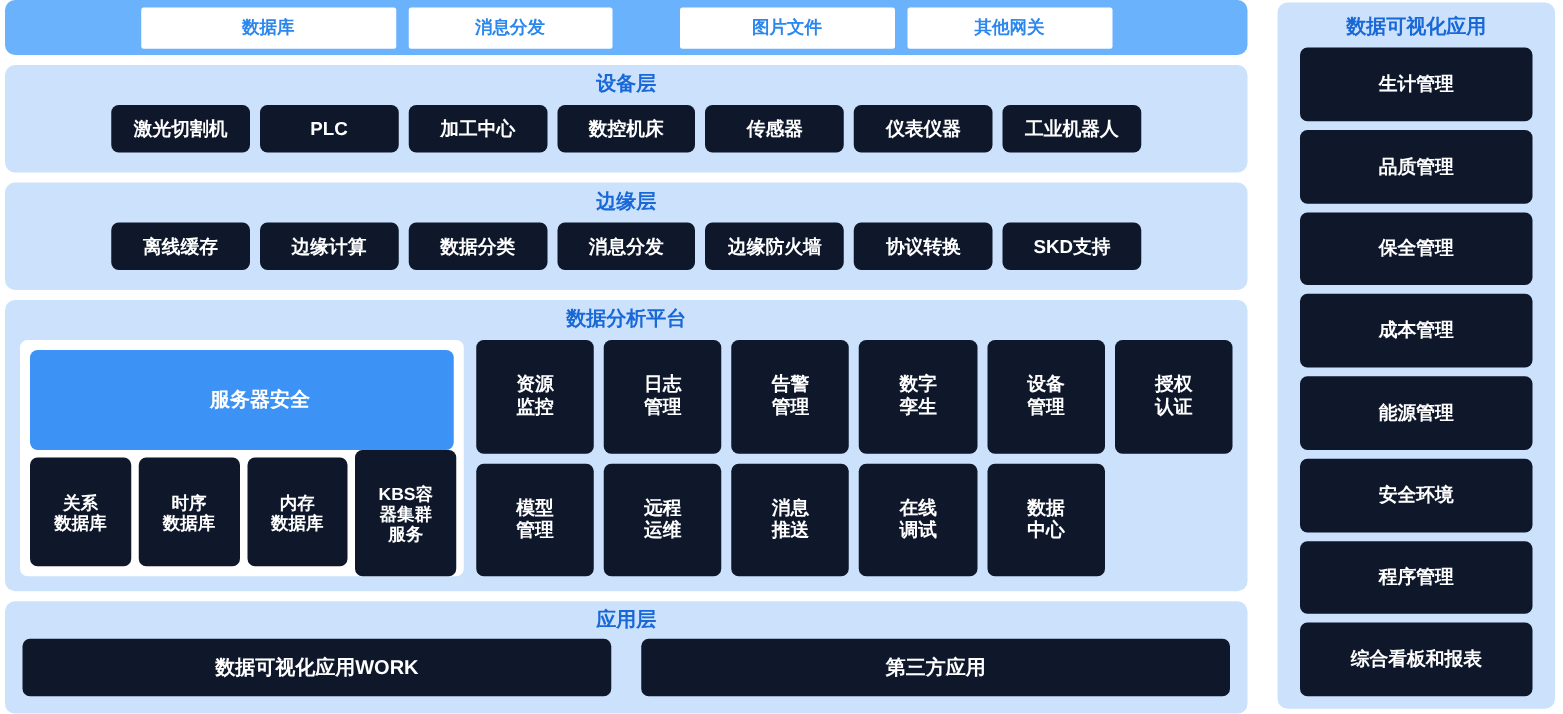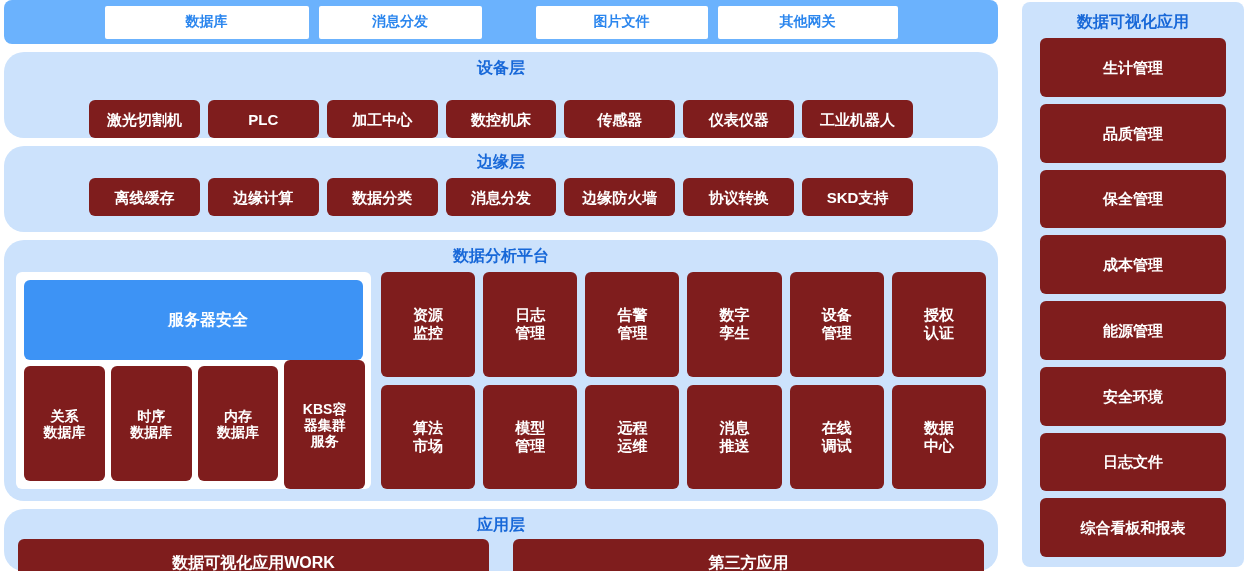--- a/index.html
+++ b/index.html
@@ -21,21 +21,21 @@
     height: 571px;
     display: flex;
     flex-direction: column;
     gap: 8px;
     padding: 0 4px 0 4px;
   }
 
   
   .panel {
     background: #cce2fc;
-    border-radius: 20px;
+    border-radius: 8px;
     position: relative;
     width: 100%;
   }
   .panel-title {
     text-align: center;
     color: #1868d8;
     font-weight: bold;
     font-size: 16px;
     line-height: 20px;
     padding-top: 6px;
@@ -59,44 +59,44 @@
     font-size: 14px;
     height: 33px;
     display: flex;
     align-items: center;
     justify-content: center;
     border-radius: 2px;
   }
   .source-chip.w1 { width: 204px; }
   .source-chip.w2 { width: 163px; }
   .source-chip.w3 { width: 172px; margin-left: 44px; }
-  .source-chip.w4 { width: 180px; }
+  .source-chip.w4 { width: 164px; }
 
   
   .pill {
-    background: #7f1d1d;
+    background: #0f172a;
     color: #ffffff;
     font-weight: bold;
     font-size: 15px;
     border-radius: 6px;
     display: flex;
     align-items: center;
     justify-content: center;
     text-align: center;
     height: 38px;
     line-height: 17px;
   }
 
   
   .device-panel { height: 86px; flex: 0 0 auto; }
   .device-row {
     display: flex;
     gap: 8px;
     padding: 0 85px;
-    margin-top: 22px;
+    margin-top: 6px;
   }
   .device-row .pill { flex: 1 1 0; }
 
   
   .edge-panel { height: 86px; flex: 0 0 auto; }
   .edge-row {
     display: flex;
     gap: 8px;
     padding: 0 85px;
     margin-top: 6px;
@@ -162,21 +162,21 @@
     gap: 8px;
   }
   .tile-grid .pill {
     height: auto;
     font-size: 15px;
     line-height: 18px;
     white-space: pre-line;
   }
 
   
-  .app-panel { height: 62px; flex: 0 0 auto; }
+  .app-panel { height: 90px; flex: 0 0 auto; }
   .app-row {
     display: flex;
     gap: 24px;
     padding: 4px 14px 0 14px;
   }
   .app-row .pill {
     flex: 1 1 0;
     height: 46px;
     font-size: 16px;
   }
@@ -279,22 +279,20 @@
           <div class="pill">日志
 管理</div>
           <div class="pill">告警
 管理</div>
           <div class="pill">数字
 孪生</div>
           <div class="pill">设备
 管理</div>
           <div class="pill">授权
 认证</div>
-          <div class="pill">算法
-市场</div>
           <div class="pill">模型
 管理</div>
           <div class="pill">远程
 运维</div>
           <div class="pill">消息
 推送</div>
           <div class="pill">在线
 调试</div>
           <div class="pill">数据
 中心</div>
@@ -315,18 +313,18 @@
 
   <div class="sidebar">
     <div class="sidebar-title">数据可视化应用</div>
     <div class="sidebar-list">
       <div class="pill">生计管理</div>
       <div class="pill">品质管理</div>
       <div class="pill">保全管理</div>
       <div class="pill">成本管理</div>
       <div class="pill">能源管理</div>
       <div class="pill">安全环境</div>
-      <div class="pill">日志文件</div>
+      <div class="pill">程序管理</div>
       <div class="pill">综合看板和报表</div>
     </div>
   </div>
 
 </div>
 
 </body></html>

